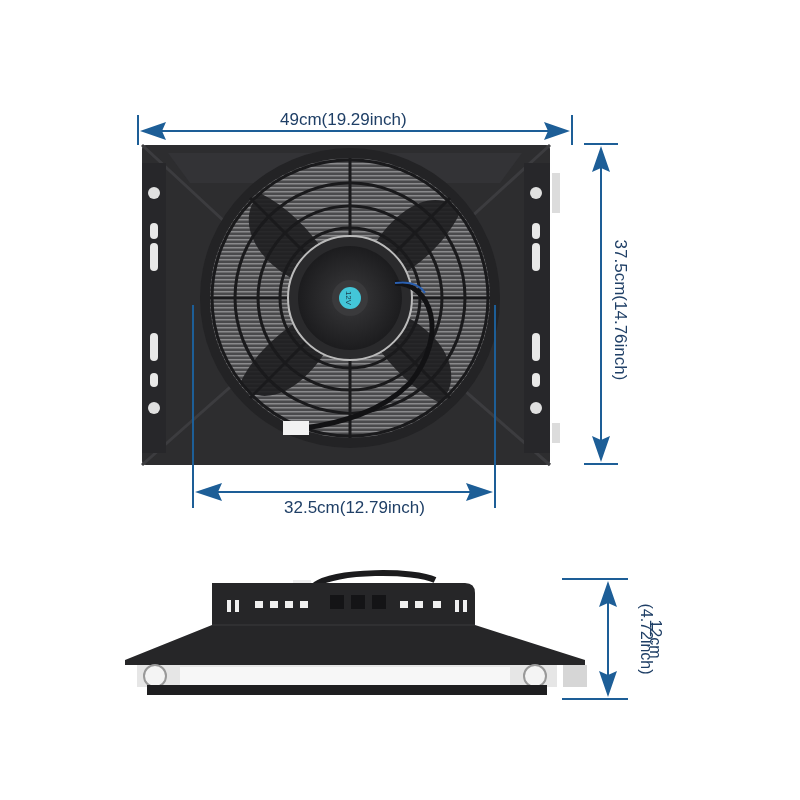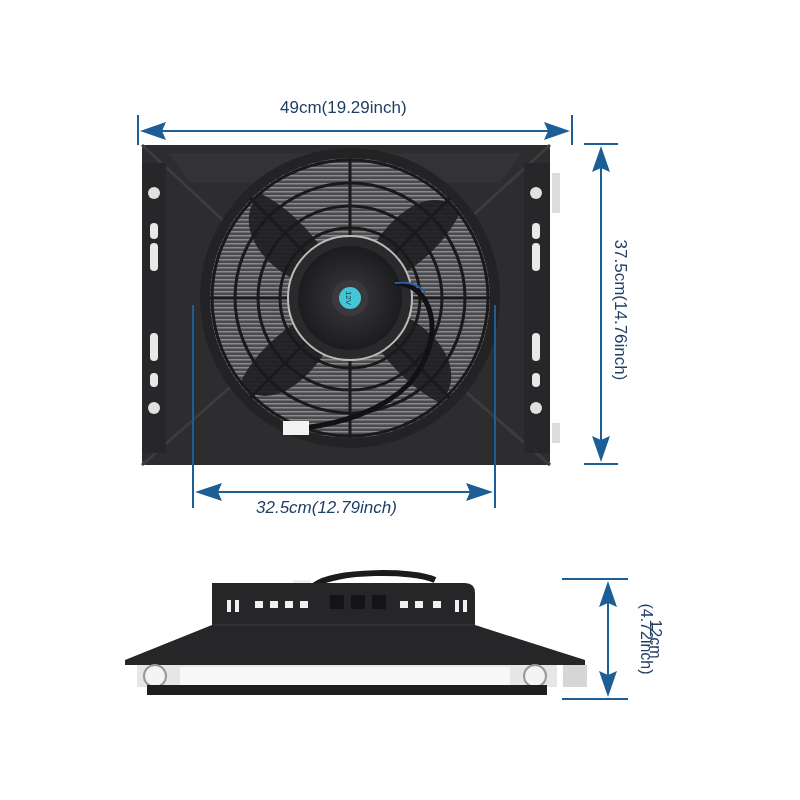--- a/index.html
+++ b/index.html
@@ -5,21 +5,21 @@
   html, body { margin: 0; padding: 0; background: #ffffff; }
   body { width: 800px; height: 800px; position: relative; overflow: hidden; font-family: "Liberation Sans", sans-serif; }
   .abs { position: absolute; }
   .dim-text { color: #1f3f66; font-size: 17px; white-space: nowrap; }
   .vtext { transform-origin: center center; transform: rotate(90deg); }
   svg { display: block; }
 </style>
 </head>
 <body>
 
-<div class="abs dim-text" style="left:280px; top:98px;">49cm(19.29inch)</div>
+<div class="abs dim-text" style="left:280px; top:110px;">49cm(19.29inch)</div>
 <div class="abs" style="left:136px; top:115px; width:440px; height:32px;">
   <svg width="440" height="32" viewBox="0 0 440 32">
     <line x1="2" y1="0" x2="2" y2="30" stroke="#1d5e97" stroke-width="2"></line>
     <line x1="436" y1="0" x2="436" y2="30" stroke="#1d5e97" stroke-width="2"></line>
     <line x1="10" y1="16" x2="428" y2="16" stroke="#1d5e97" stroke-width="2"></line>
     <polygon points="4,16 30,7 26,16 30,25" fill="#1d5e97"></polygon>
     <polygon points="434,16 408,7 412,16 408,25" fill="#1d5e97"></polygon>
   </svg>
 </div>
 
@@ -112,21 +112,21 @@
 
 <div class="abs" style="left:190px; top:305px; width:310px; height:205px;">
   <svg width="310" height="205" viewBox="0 0 310 205">
     <line x1="3" y1="0" x2="3" y2="203" stroke="#1d5e97" stroke-width="2"></line>
     <line x1="305" y1="0" x2="305" y2="203" stroke="#1d5e97" stroke-width="2"></line>
     <line x1="10" y1="187" x2="298" y2="187" stroke="#1d5e97" stroke-width="2"></line>
     <polygon points="5,187 32,178 28,187 32,196" fill="#1d5e97"></polygon>
     <polygon points="303,187 276,178 280,187 276,196" fill="#1d5e97"></polygon>
   </svg>
 </div>
-<div class="abs dim-text" style="left:256px; top:498px;font-style:italic;">32.5cm(12.79inch)</div>
+<div class="abs dim-text" style="left:284px; top:498px;">32.5cm(12.79inch)</div>
 
 <div class="abs" style="left:115px; top:565px; width:480px; height:140px;">
   <svg width="480" height="140" viewBox="0 0 480 140">
 
     <path d="M200,20 C220,5 300,5 320,15" fill="none" stroke="#1b1b1d" stroke-width="6"></path>
     <rect x="178" y="15" width="18" height="10" fill="#eeeeee"></rect>
 
     <path d="M97,18 L350,18 Q360,18 360,28 L360,60 L470,95 L470,100 L10,100 L10,95 L97,60 Z" fill="#262628"></path>
     <g fill="#f0f0f0">
       <rect x="112" y="35" width="4" height="12"></rect>

